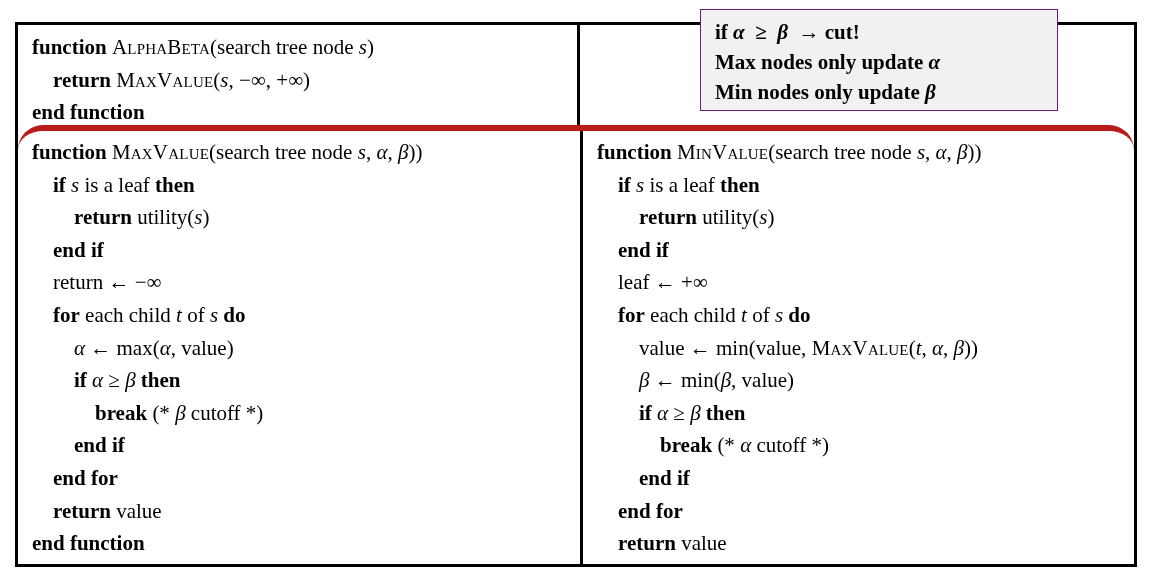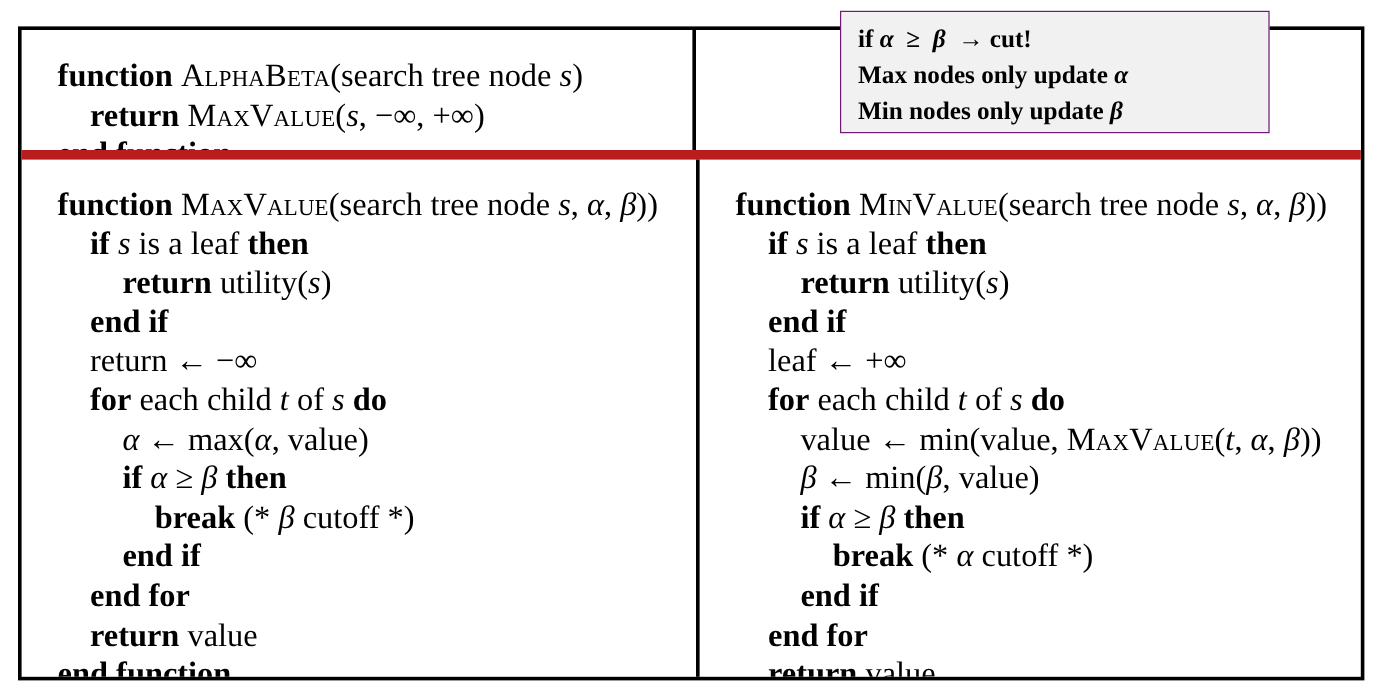--- a/index.html
+++ b/index.html
@@ -26,38 +26,38 @@
     box-sizing: border-box;
     border: 3px solid #000000;
     background: #ffffff;
   }
 
   .table-row {
     display: flex;
     box-sizing: border-box;
   }
   #row-top    { height: 100px; }
-  #row-bottom { height: 439px; border-top: 8px solid #b91c1c; }
+  #row-bottom { height: 439px; border-top: 6px solid #b91c1c; border-radius: 25px; }
 
   .cell {
     box-sizing: border-box;
     position: relative;
     overflow: hidden;
   }
   #cell-alphabeta { width: 562px; }
   #cell-top-right { width: 554px; background: #ffffff; }
   #cell-maxvalue  { width: 562px; }
   #cell-minvalue  { width: 554px; border-left: 3px solid #000000; }
   #cell-alphabeta { border-right: 3px solid #000000; }
 
   
   .code {
-    margin: 16px;
+    margin: 0;
     padding: 6px 0 0 0;
-    font-size: 27px;
+    font-size: 21px;
     line-height: 32.6px;
     white-space: nowrap;
   }
   .code .ln {
     display: block;
     padding-left: 14px;
     white-space: pre;
   }
   #maxvalue-code, #minvalue-code { padding-top: 5px; }
 

